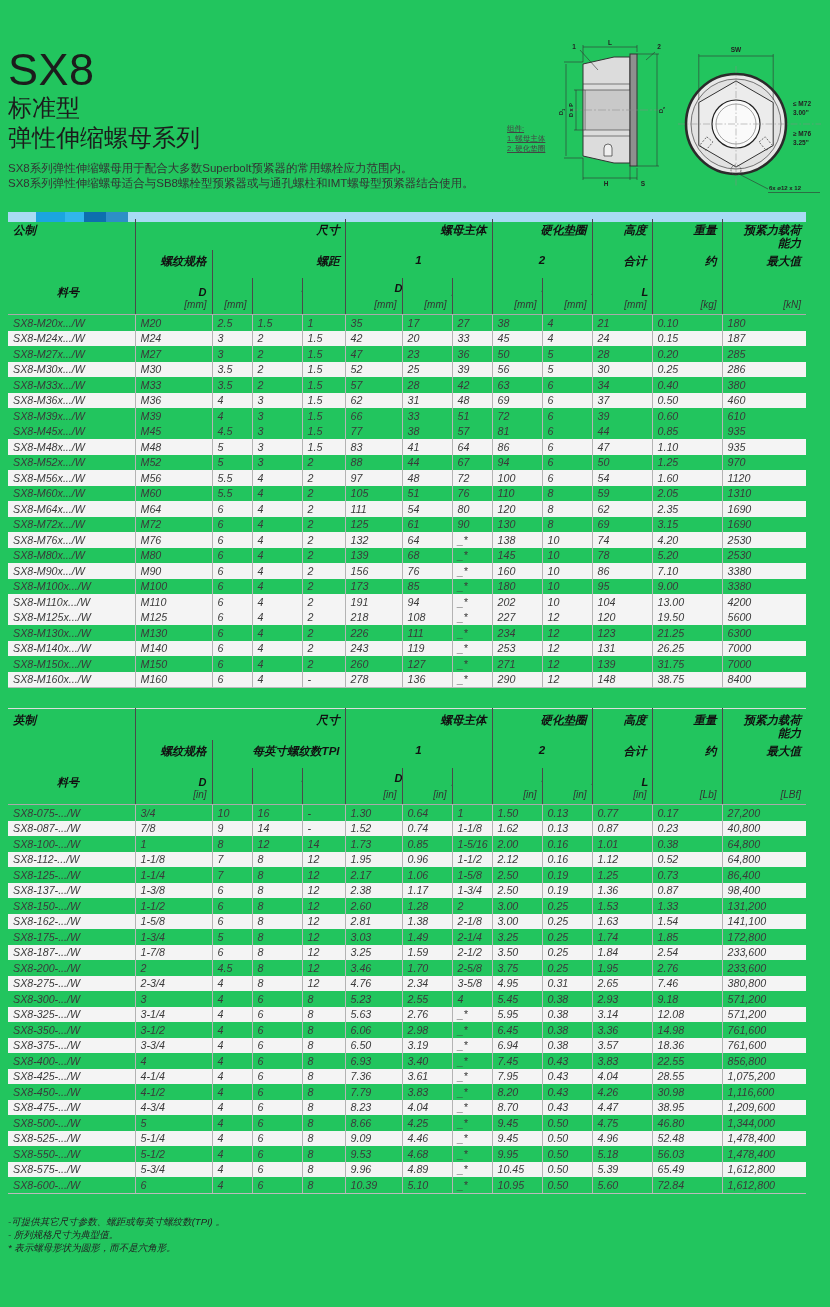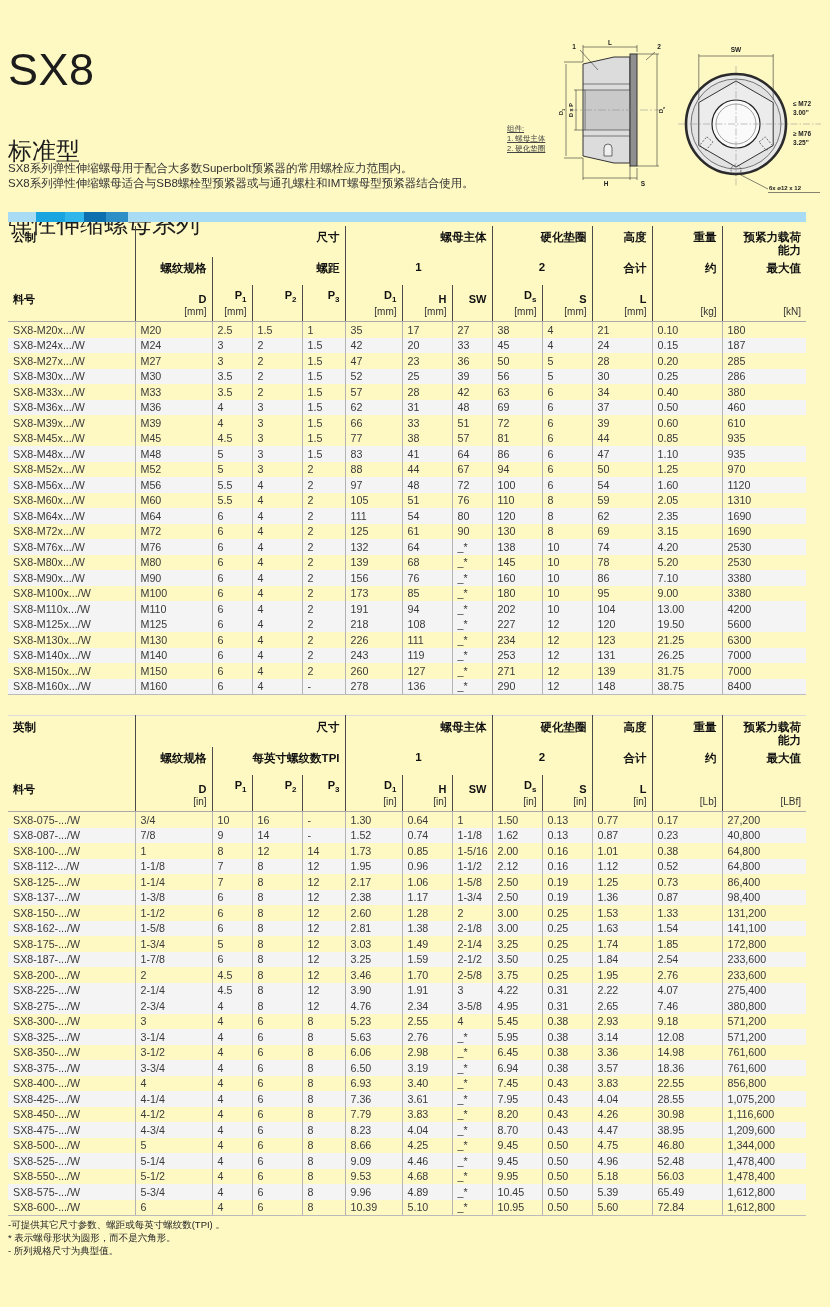--- a/index.html
+++ b/index.html
@@ -1,48 +1,48 @@
 <!DOCTYPE html>
 <html><head>
 <meta charset="utf-8">
 <style>
   html,body{margin:0;padding:0;background:#fff;}
-  .page{position:relative;width:830px;height:1307px;background:#fef9c3;overflow:hidden;
+  .page{position:relative;width:830px;height:1307px;background:#22c55e;overflow:hidden;
         font-family:"Liberation Sans","DejaVu Sans",sans-serif;color:#222;}
   
   .title-block{position:absolute;left:8px;top:46px;}
   .title-main{font-size:45px;line-height:47px;font-weight:400;color:#1c1c1c;letter-spacing:.5px;}
-  .title-sub{font-size:24px;line-height:30px;font-weight:400;color:#1c1c1c;margin-top:43px;}
+  .title-sub{font-size:24px;line-height:30px;font-weight:400;color:#1c1c1c;}
   .desc{position:absolute;left:8px;top:161px;font-size:11.5px;line-height:14.6px;color:#333;}
   .legend{position:absolute;left:507px;top:124px;font-size:7.5px;line-height:10px;color:#444;text-decoration:underline;}
   .diagram{position:absolute;left:556px;top:38px;}
   
   .bar{position:absolute;left:8px;top:212px;width:798px;height:10px;display:flex;}
   .bar div{height:10px;}
   
-  .tables{position:absolute;left:8px;top:226px;width:798px;}
+  .tables{position:absolute;left:8px;top:219px;width:798px;font-style:italic;}
   table{border-collapse:collapse;table-layout:fixed;width:798px;}
   table.imp{margin-top:20px;border-top:1px solid #ddd;}
   th,td{text-align:left;font-weight:400;vertical-align:top;overflow:hidden;white-space:nowrap;}
   .hrA th{font-size:11.5px;font-weight:700;color:#111;padding:5px 5px 0 5px;height:25px;line-height:13px;white-space:normal;}
   .hrB th{font-size:11.5px;font-weight:700;color:#111;padding:4px 5px 0 5px;height:24px;margin-left:32px;}
   .hrC th{font-size:11px;padding:2px 5px 3px 5px;height:31px;vertical-align:bottom;}
   .bl{border-left:1px solid #4a4a4a;text-align:right;}
   .blc{border-left:1px solid #b3b3b3;}
   .ctr{text-align:center;}
-  .cl{font-weight:700;font-size:11px;line-height:13px;min-height:13px;color:#111;}
+  .cl{font-weight:700;font-size:11px;line-height:13px;min-height:13px;color:#111;margin-left:44px;}
   .cl sub{font-size:8px;}
   .cu{font-size:10px;line-height:12px;color:#333;}
   tbody td{font-size:10.7px;line-height:12.5px;padding:1.5px 5px;color:#3a3a3a;}
   tbody td.blc{border-left:1px solid #b3b3b3;}
   tbody tr.alt{background:#f4f4f4;}
   .hrC th{border-bottom:1px solid #aaa;}
   tbody tr:last-child td{border-bottom:1px solid #bbb;}
   
-  .footnotes{margin-top:2px;font-size:9.5px;line-height:13px;color:#222;}
+  .footnotes{margin-top:21px;font-size:9.5px;line-height:13px;color:#222;}
   
   .diagram text{font-family:"Liberation Sans","DejaVu Sans",sans-serif;fill:#222;}
 </style>
 </head>
 <body>
 
 <div class="page">
 
   <div class="title-block">
     <div class="title-main">SX8</div>
@@ -852,35 +852,20 @@
             <td class="blc">3.46</td>
             <td class="blc">1.70</td>
             <td class="blc">2-5/8</td>
             <td class="blc">3.75</td>
             <td class="blc">0.25</td>
             <td class="blc">1.95</td>
             <td class="blc">2.76</td>
             <td class="blc">233,600</td>
           </tr>
           <tr class="alt">
-            <td>SX8-225-.../W</td>
-            <td class="blc">2-1/4</td>
-            <td class="blc">4.5</td>
-            <td class="blc">8</td>
-            <td class="blc">12</td>
-            <td class="blc">3.90</td>
-            <td class="blc">1.91</td>
-            <td class="blc">3</td>
-            <td class="blc">4.22</td>
-            <td class="blc">0.31</td>
-            <td class="blc">2.22</td>
-            <td class="blc">4.07</td>
-            <td class="blc">275,400</td>
-          </tr>
-          <tr class="alt">
             <td>SX8-275-.../W</td>
             <td class="blc">2-3/4</td>
             <td class="blc">4</td>
             <td class="blc">8</td>
             <td class="blc">12</td>
             <td class="blc">4.76</td>
             <td class="blc">2.34</td>
             <td class="blc">3-5/8</td>
             <td class="blc">4.95</td>
             <td class="blc">0.31</td>
@@ -1080,18 +1065,18 @@
             <td class="blc">10.95</td>
             <td class="blc">0.50</td>
             <td class="blc">5.60</td>
             <td class="blc">72.84</td>
             <td class="blc">1,612,800</td>
           </tr>
         </tbody>
       </table>
     <div class="footnotes">
       <div>-可提供其它尺寸参数、螺距或每英寸螺纹数(TPI) 。</div>
+      <div>- 所列规格尺寸为典型值。</div>
       <div>* 表示螺母形状为圆形，而不是六角形。</div>
-      <div>- 所列规格尺寸为典型值。</div>
     </div>
   </div>
 
 </div>
 
 </body></html>

